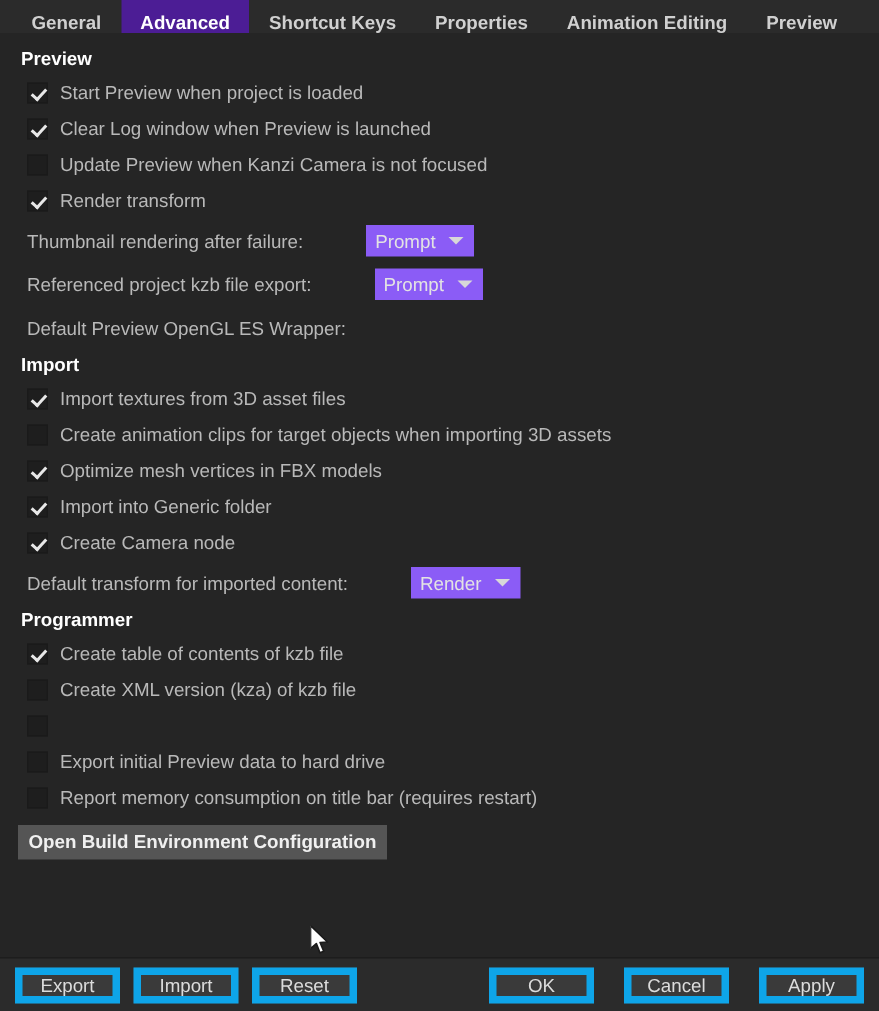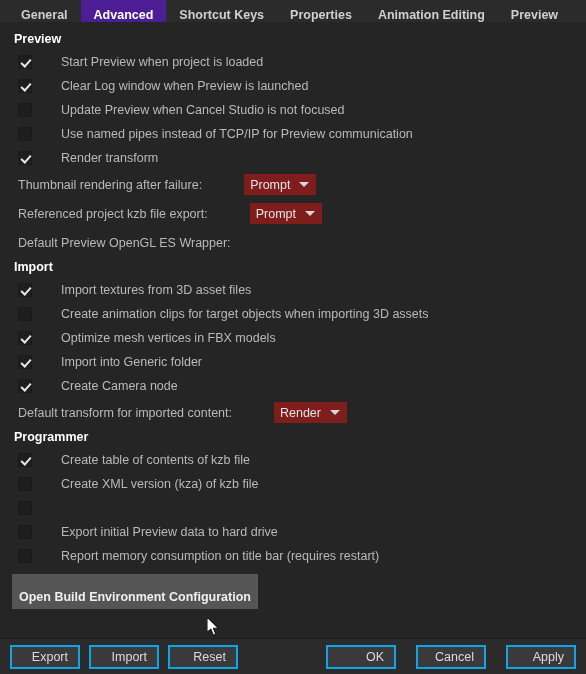--- a/index.html
+++ b/index.html
@@ -59,21 +59,20 @@
     color: #ffffff;
     font-size: 12.5px;
     padding: 3px 0 4px 14px;
   }
 
   .cb-row {
     display: flex;
     align-items: center;
     height: 24px;
     padding-left: 18px;
-    gap: 21px;
   }
   .cbox {
     width: 14px;
     height: 14px;
     background: #1e1e1e;
     border: 1px solid #1a1a1a;
     box-sizing: border-box;
     margin-right: 8px;
     flex: 0 0 auto;
     position: relative;
@@ -105,21 +104,21 @@
   }
   .field-label {
     font-size: 12.5px;
     color: #b9b9b9;
     white-space: nowrap;
     margin-right: 6px;
   }
   .combo {
     display: inline-flex;
     align-items: center;
-    background: #7f1d1d;
+    background: #8b5cf6;
     height: 21px;
     padding: 0 7px 0 6px;
     cursor: default;
     white-space: nowrap;
   }
   .combo .combo-text {
     font-size: 12.5px;
     color: #e3e3e3;
     margin-right: 9px;
   }
@@ -141,48 +140,48 @@
   #build-btn-row {
     padding-left: 12px;
     padding-top: 6px;
   }
   #build-btn {
     display: inline-block;
     background: #555555;
     color: #f0f0f0;
     font-size: 12.5px;
     font-weight: bold;
-    padding: 16px 7px 5px 7px;
+    padding: 4px 7px 5px 7px;
     cursor: default;
     white-space: nowrap;
   }
 
   
   #bottombar {
     position: absolute;
     left: 0;
     right: 0;
     bottom: 0;
     height: 36px;
     background: #2b2b2b;
     border-top: 1px solid #1d1d1d;
     display: flex;
     align-items: center;
     box-sizing: border-box;
   }
   .btn {
     background: #3a3a3a;
-    border: 2px solid #0ea5e9;
+    border: 5px solid #0ea5e9;
     color: #dcdcdc;
     font-size: 12.5px;
     height: 24px;
     min-width: 70px;
     display: inline-flex;
     align-items: center;
-    justify-content: flex-end;
+    justify-content: center;
     margin-left: 9px;
     cursor: default;
     box-sizing: border-box;
     padding: 0 10px;
   }
   .btn:first-child { margin-left: 10px; }
   #left-btns { display: flex; }
   #right-btns { display: flex; margin-left: auto; margin-right: 10px; }
   #right-btns .btn { margin-left: 20px; }
 
@@ -225,25 +224,21 @@
     <div class="cb-row">
       <span class="cbox checked"></span>
       <span class="cb-label">Start Preview when project is loaded</span>
     </div>
     <div class="cb-row">
       <span class="cbox checked"></span>
       <span class="cb-label">Clear Log window when Preview is launched</span>
     </div>
     <div class="cb-row">
       <span class="cbox"></span>
-      <span class="cb-label">Update Preview when Cancel Studio is not focused</span>
-    </div>
-    <div class="cb-row">
-      <span class="cbox"></span>
-      <span class="cb-label">Use named pipes instead of TCP/IP for Preview communication</span>
+      <span class="cb-label">Update Preview when Kanzi Camera is not focused</span>
     </div>
     <div class="cb-row">
       <span class="cbox checked"></span>
       <span class="cb-label">Render transform</span>
     </div>
     <div class="field-row">
       <span class="field-label">Thumbnail rendering after failure:</span>
       <span class="combo">
         <span class="combo-text">Prompt</span>
         <span class="caret"></span>

